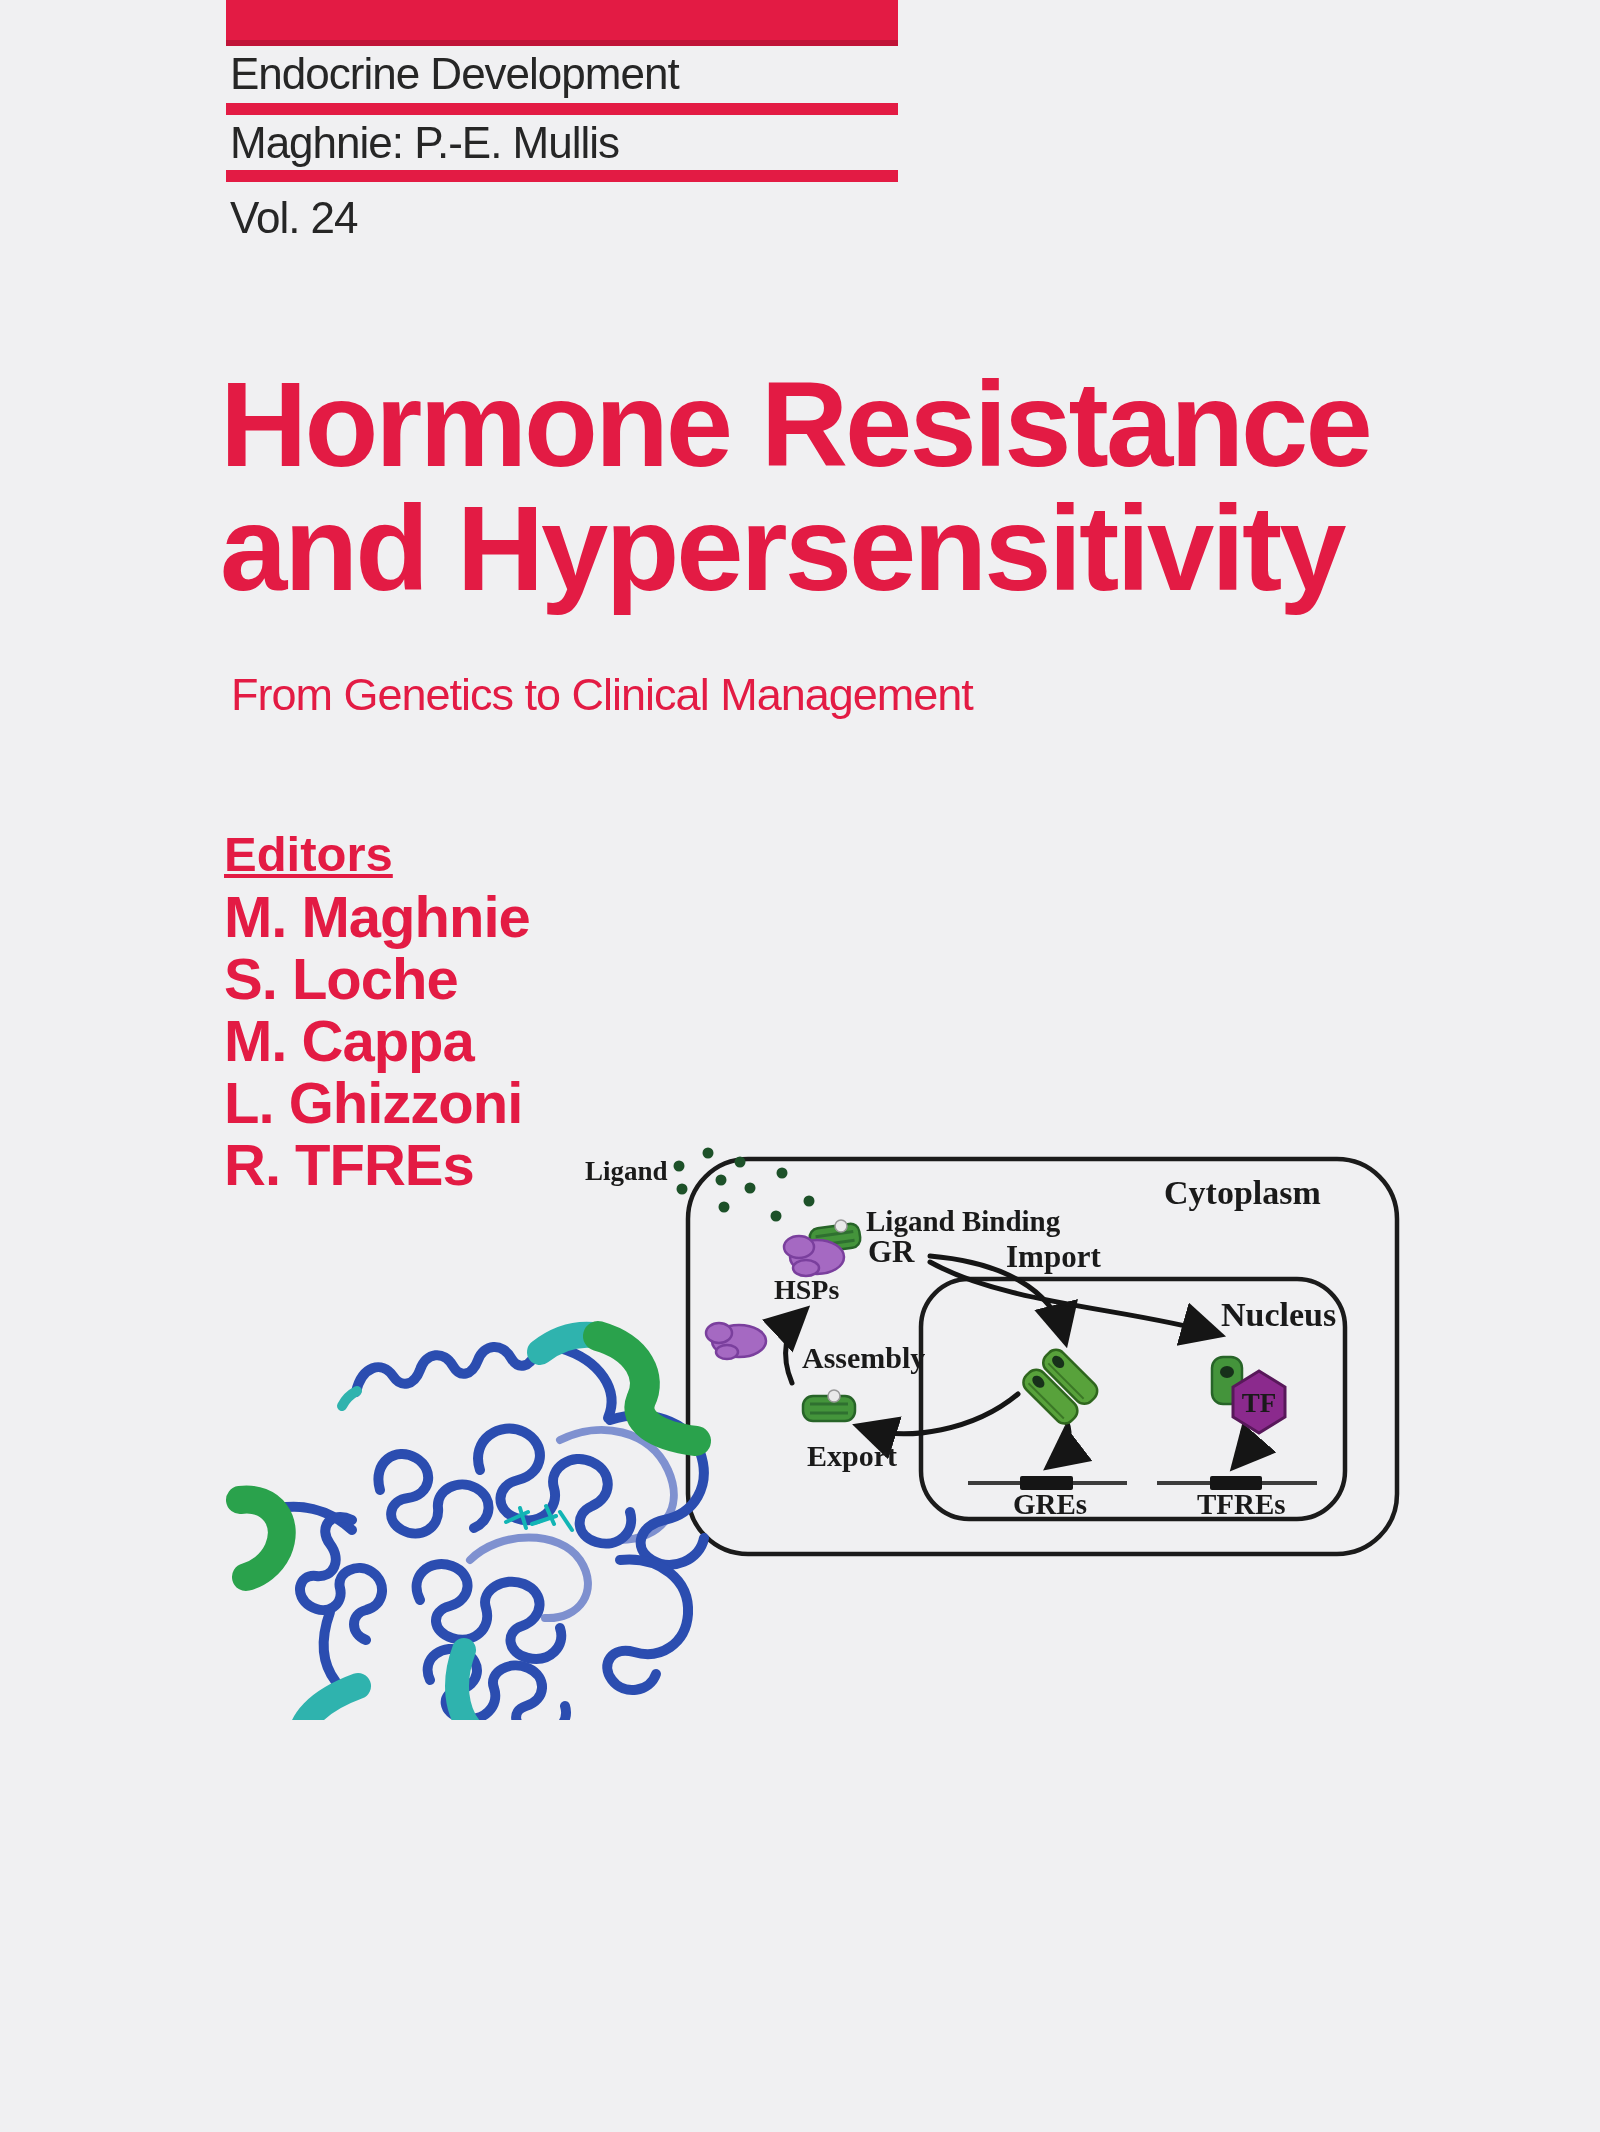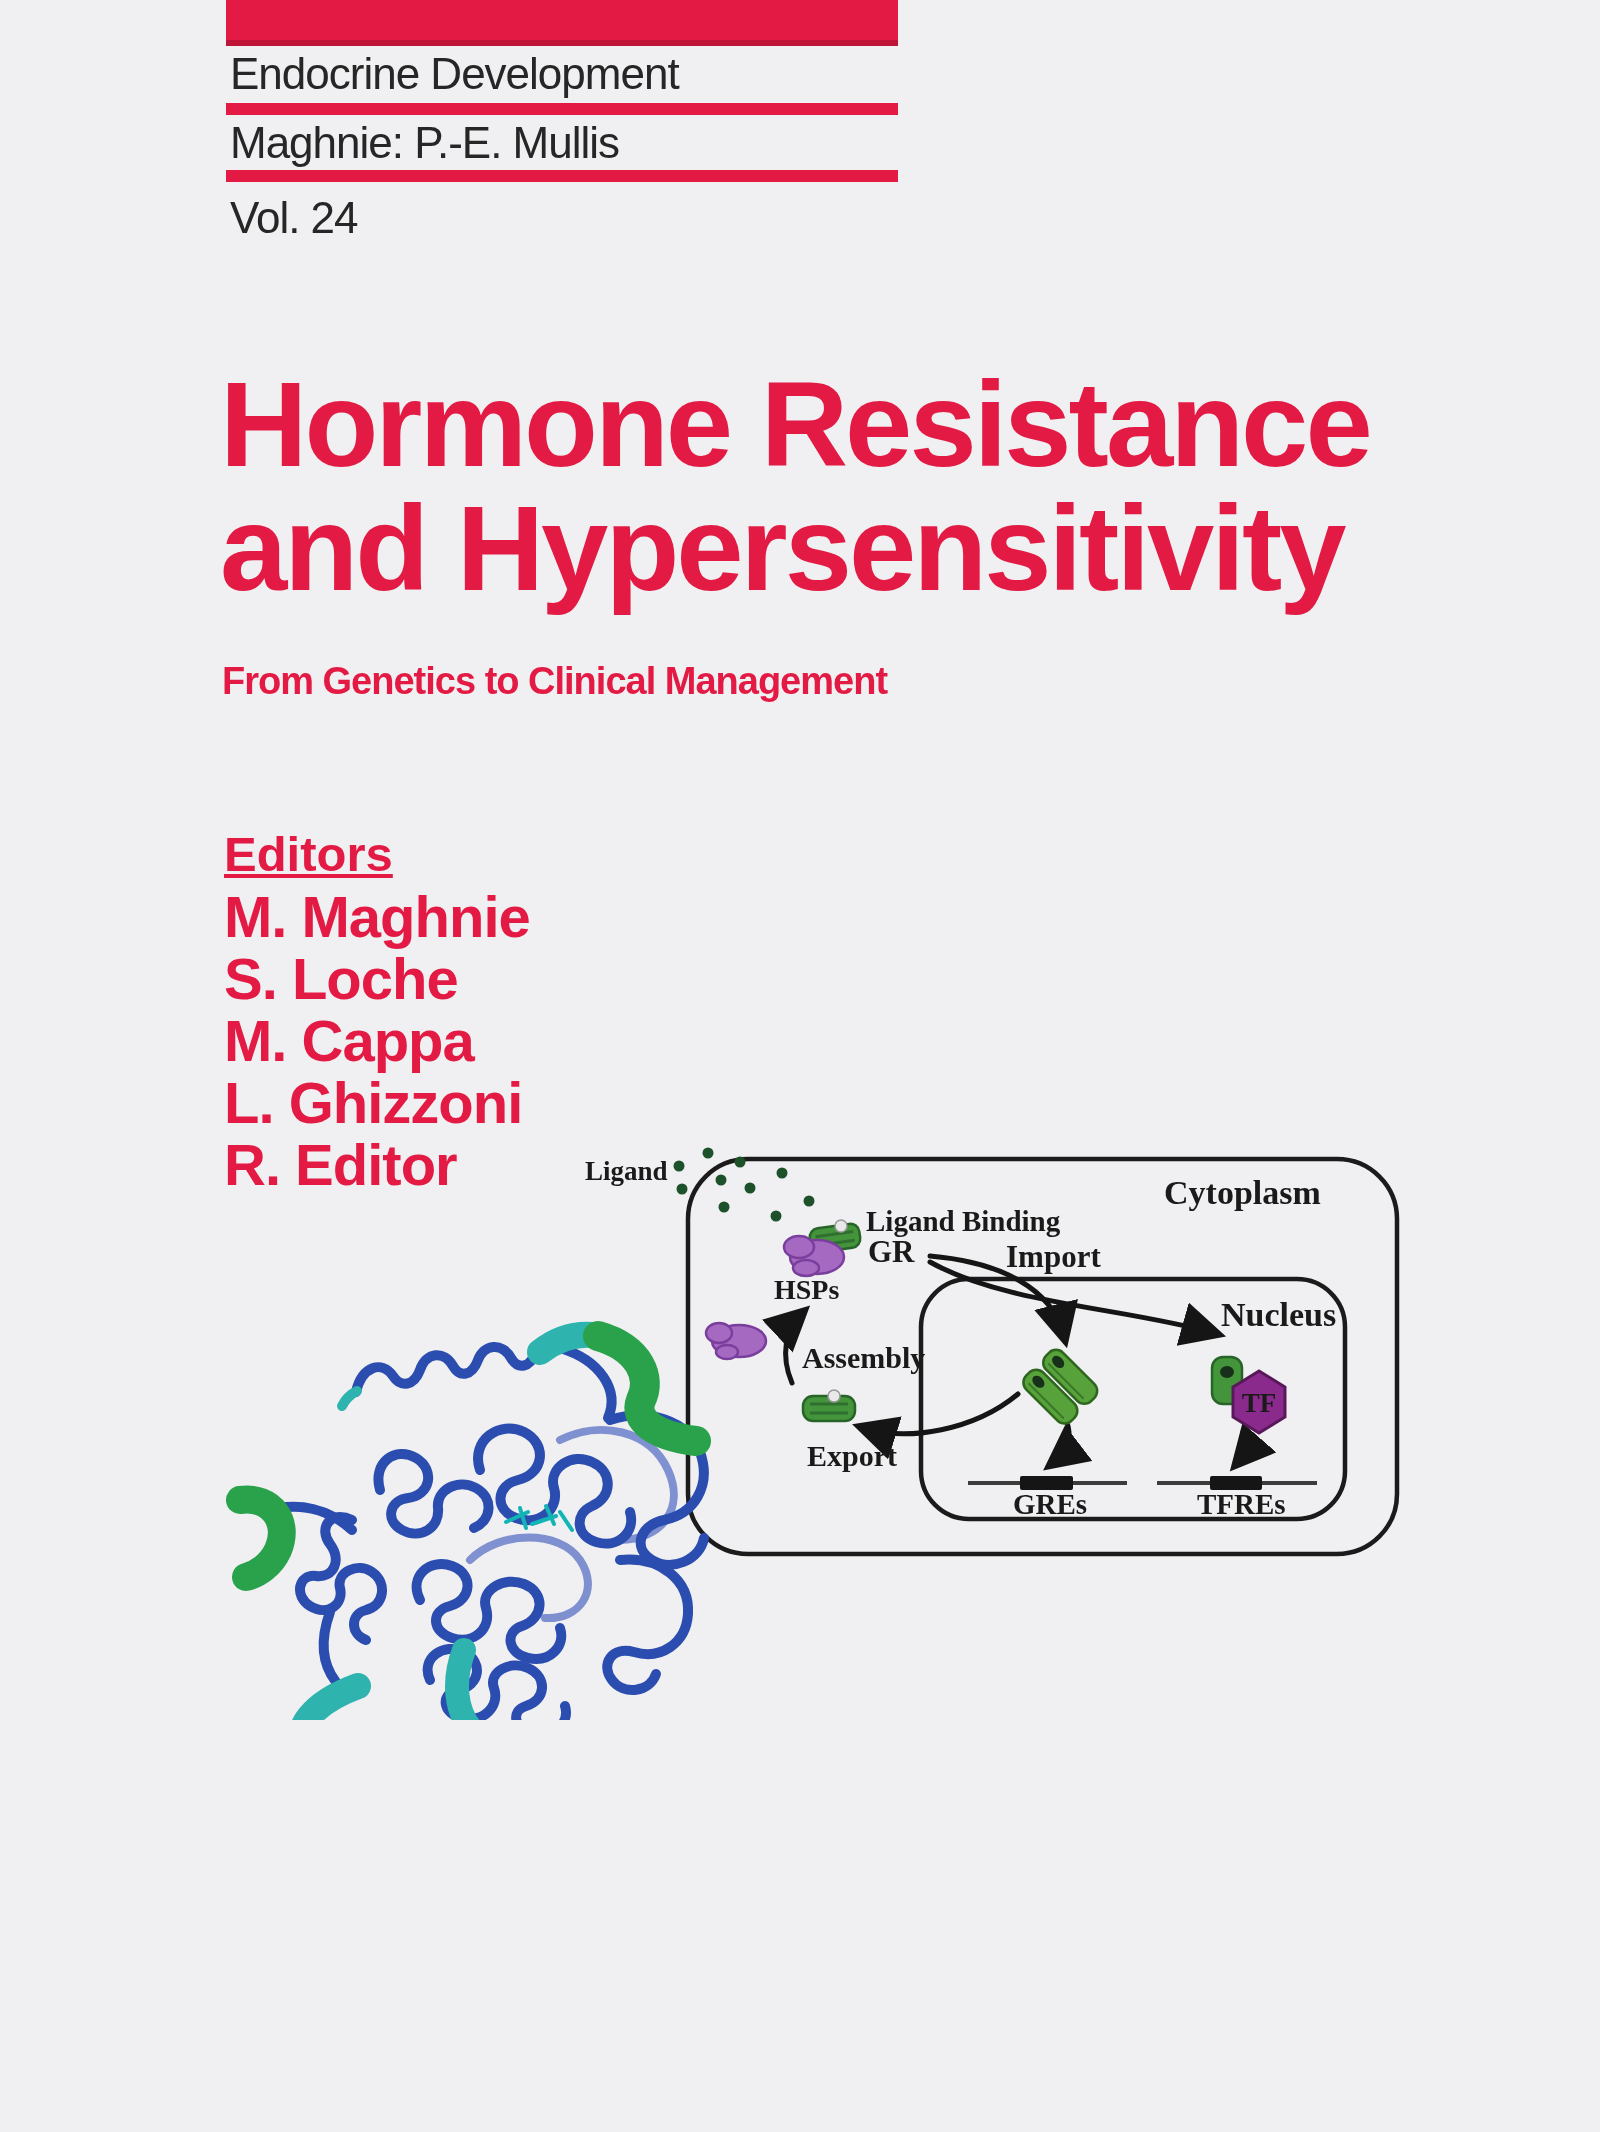--- a/index.html
+++ b/index.html
@@ -8,21 +8,21 @@
 
   
   .red-block{position:absolute;left:226px;top:0;width:672px;height:40px;background:#e31b44;border-bottom:6px solid #c01338;}
   .rule{position:absolute;left:226px;width:672px;height:12px;background:#e31b44;}
   .rule1{top:103px;} .rule2{top:170px;}
   .series-text{position:absolute;left:230px;color:#262626;font-size:44px;line-height:48px;letter-spacing:-1px;}
   .series-name{top:50px;} .series-editor{top:119px;} .series-vol{top:194px;}
 
   
   .title{position:absolute;left:220px;top:362px;margin:0;color:#e31b44;font-size:121px;line-height:124px;font-weight:700;letter-spacing:-3px;}
-  .subtitle{position:absolute;left:222px;top:660px;margin:0;color:#e31b44;font-size:38px;font-weight:700;letter-spacing:-1px;}
+  .subtitle{position:absolute;left:222px;top:660px;margin:9px;color:#e31b44;font-size:45px;font-weight:400;letter-spacing:-1px;}
 
   
   .editors{position:absolute;left:224px;top:826px;color:#e31b44;}
   .editors-heading{font-size:49px;font-weight:700;margin-bottom:4px;text-decoration:underline;}
   .editor-name{font-size:58px;line-height:62px;font-weight:700;letter-spacing:-1px;}
 
   
   .diagram{position:absolute;left:180px;top:1140px;width:1240px;height:660px;}
   .dlabel{font-family:"Liberation Serif",serif;font-weight:700;fill:#1a1a1a;}
 
@@ -44,21 +44,21 @@
 
   <h1 class="title"><span>Hormone Resistance</span><br><span>and Hypersensitivity</span></h1>
   <h2 class="subtitle">From Genetics to Clinical Management</h2>
 
   <div class="editors">
     <div class="editors-heading">Editors</div>
     <div class="editor-name">M. Maghnie</div>
     <div class="editor-name">S. Loche</div>
     <div class="editor-name">M. Cappa</div>
     <div class="editor-name">L. Ghizzoni</div>
-    <div class="editor-name">R. Editor</div>
+    <div class="editor-name">R. TFREs</div>
   </div>
 
   <svg class="diagram" viewBox="180 1140 1240 660">
     <defs>
       <marker id="ah" markerWidth="10" markerHeight="10" refX="6.5" refY="4.5" orient="auto">
         <path d="M0,0 L9,4.5 L0,9 z" fill="#151515"></path>
       </marker>
     </defs>
 
     <rect x="688" y="1159" width="709" height="395" rx="60" fill="#f0f0f2" stroke="#1b1b1b" stroke-width="4.5"></rect>

